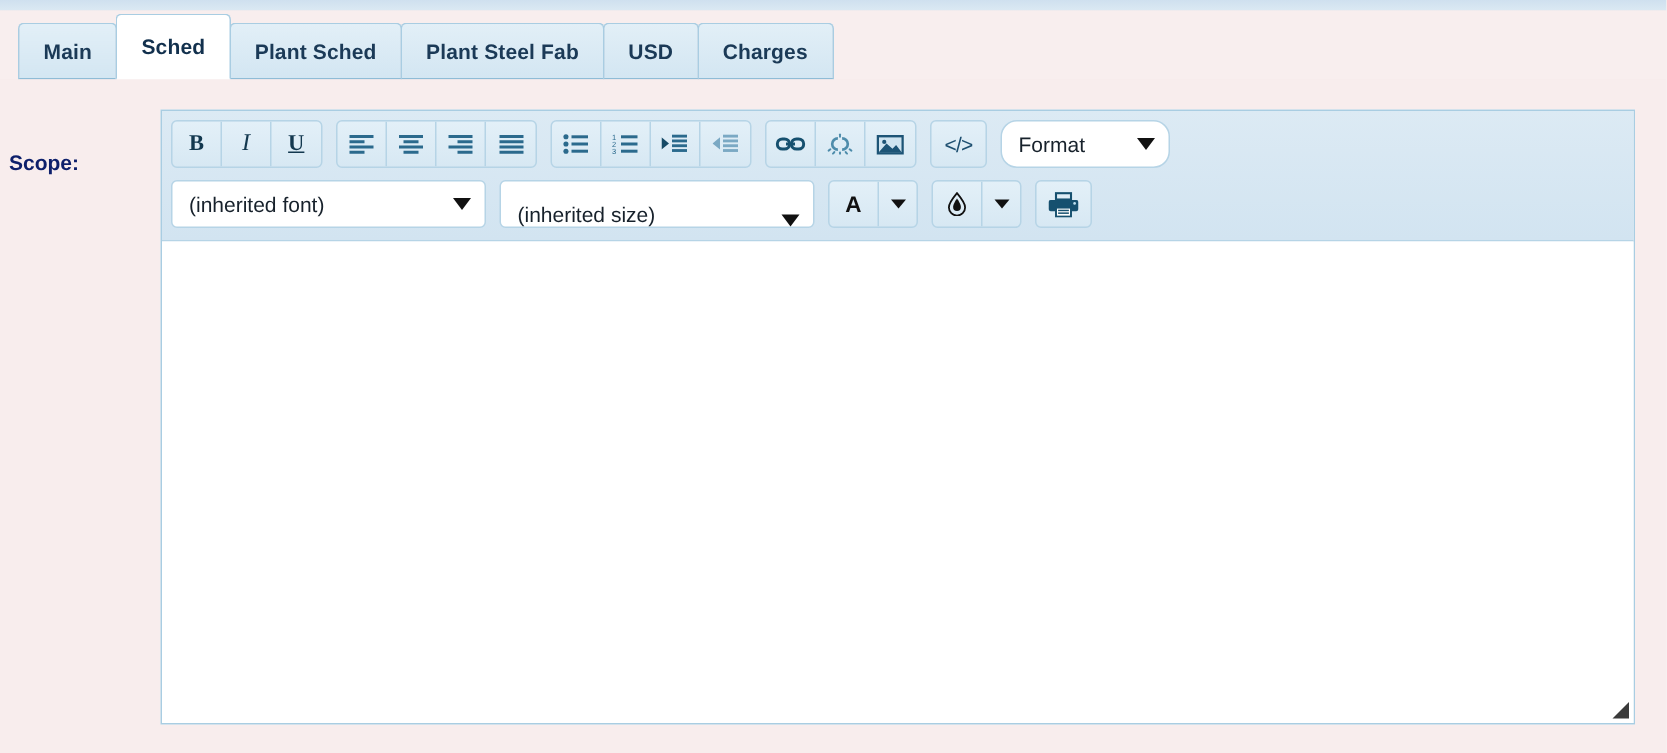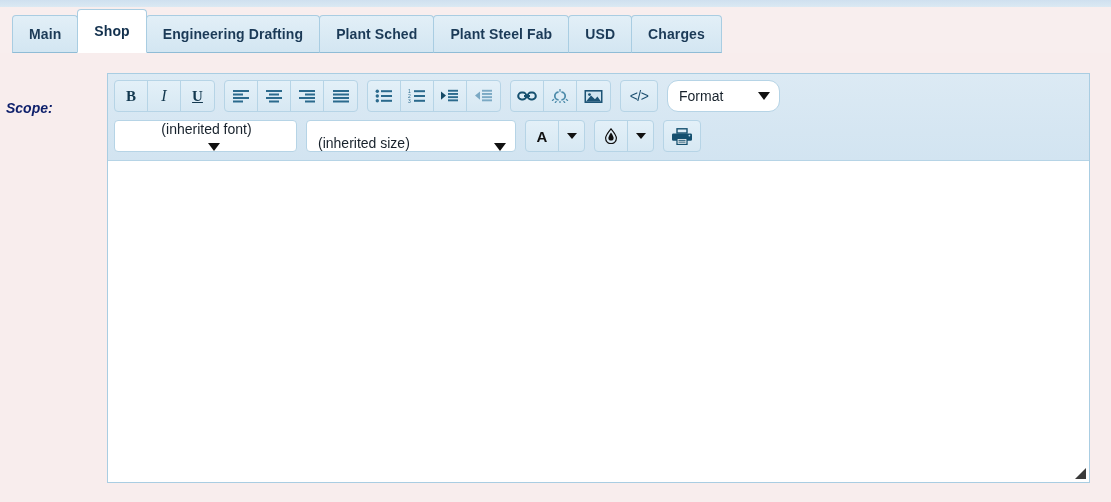--- a/index.html
+++ b/index.html
@@ -89,21 +89,20 @@
     background: #f8eded;
   }
 
   .scope-label {
     position: absolute;
     left: 6px;
     top: 47px;
     font-size: 14px;
     font-weight: bold;
     color: #0d1f6b;
-    font-style: italic;
   }
 
   
   .editor {
     position: absolute;
     left: 107px;
     top: 20px;
     width: 983px;
     height: 410px;
     border: 1px solid #a9cde2;
@@ -206,21 +205,21 @@
     color: #17212b;
   }
   .select .sel-caret {
     width: 0; height: 0;
     border-left: 6px solid transparent;
     border-right: 6px solid transparent;
     border-top: 8px solid #111;
     margin-left: 14px;
   }
   .sel-format { width: 113px; border-radius: 11px; }
-  .sel-font { width: 183px; flex-direction: column; }
+  .sel-font { width: 210px; }
   .sel-size { width: 210px; align-items: flex-end; }
 
   
   .canvas {
     position: relative;
     flex: 1 1 auto;
     background: #ffffff;
   }
   .resize-grip {
     position: absolute;
@@ -237,24 +236,21 @@
 <div id="app">
 
   <div class="top-sliver"></div>
 
   <div class="tabstrip">
     <div class="tabs">
       <div class="tab">
           <span>Main</span>
         </div>
       <div class="tab active">
-          <span>Shop</span>
-        </div>
-      <div class="tab">
-          <span>Engineering Drafting</span>
+          <span>Sched</span>
         </div>
       <div class="tab">
           <span>Plant Sched</span>
         </div>
       <div class="tab">
           <span>Plant Steel Fab</span>
         </div>
       <div class="tab">
           <span>USD</span>
         </div>

